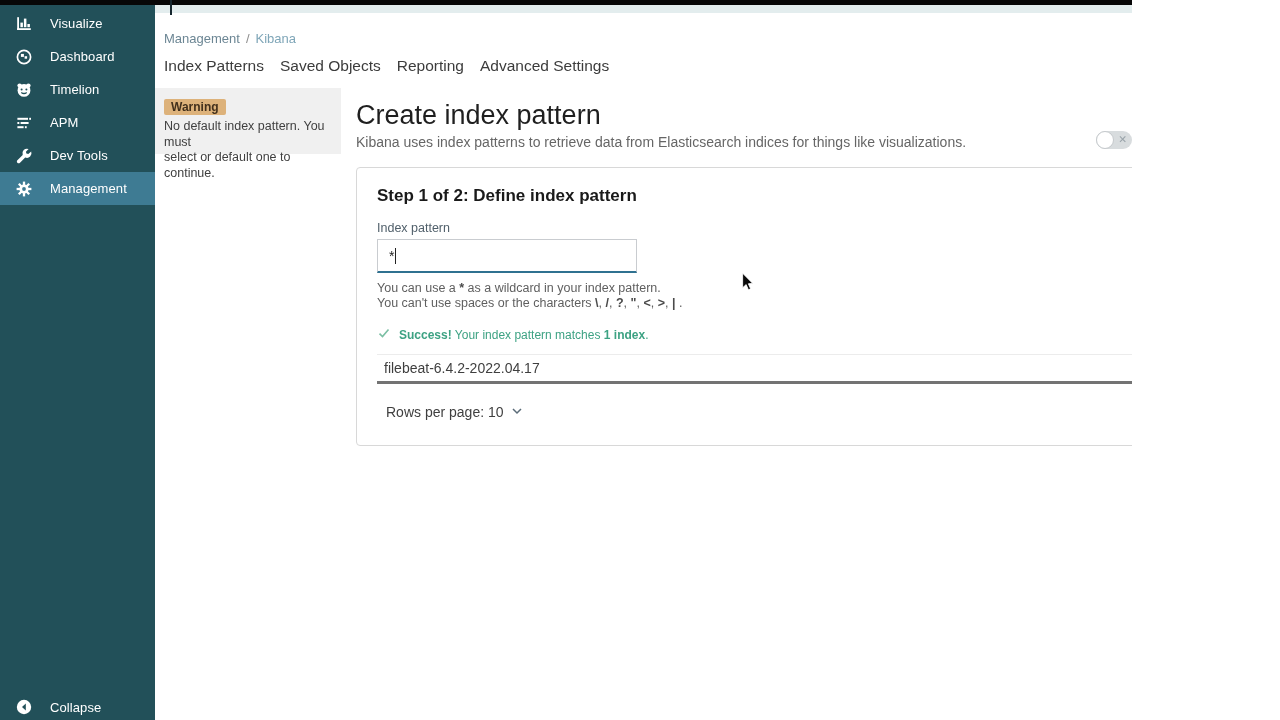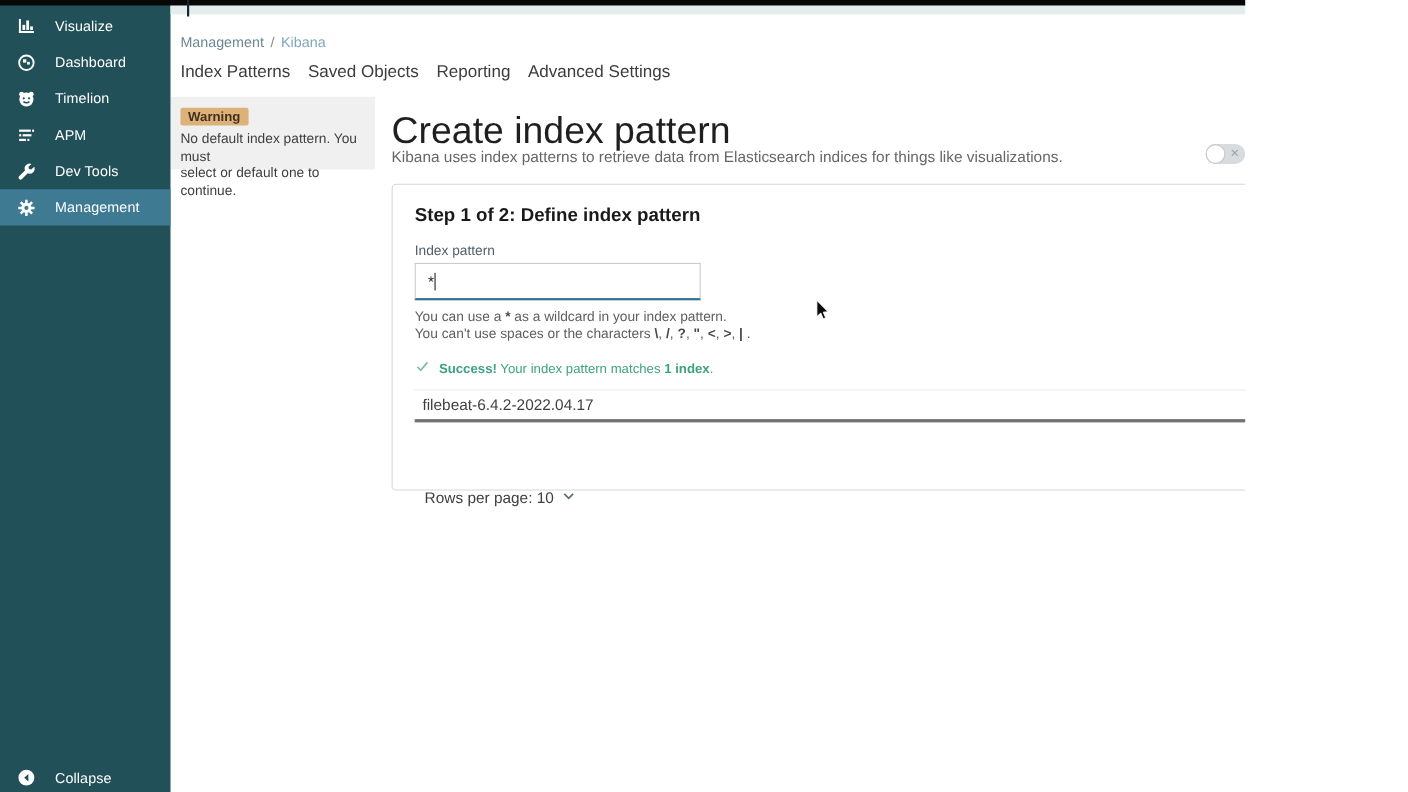--- a/index.html
+++ b/index.html
@@ -29,21 +29,21 @@
   .crumb-sep { color:#8d8d8d; margin:0 6px; }
   .tabs { position:absolute; left:164px; top:57px; display:flex; gap:16px; }
   .tab { font-size:15.5px; color:#3c3c3c; cursor:pointer; white-space:nowrap; }
 
   
   .warning-callout { position:absolute; left:155px; top:88px; width:186px; height:66px; background:#f0f0f0; padding:9px 9px 0 9px; }
   .warning-badge { display:inline-block; background:var(--warning-badge-bg,#ddb27a); color:#42301c; font-weight:bold; font-size:12px; padding:1px 7px; border-radius:2px; }
   .warning-text { margin-top:4px; font-size:12.5px; color:#404040; line-height:15.5px; }
 
   
-  .page-title { position:absolute; left:356px; top:100px; font-size:34px; font-weight:500; color:#1f1f1f; }
+  .page-title { position:absolute; left:356px; top:100px; font-size:27px; font-weight:500; color:#1f1f1f; }
   .page-subtitle { position:absolute; left:356px; top:134px; font-size:14px; color:#666; }
   .toggle-row { position:absolute; left:1096px; top:131px; display:flex; align-items:center; gap:9px; }
   .pill { width:36px; height:18px; border-radius:9px; background:#d8dcde; position:relative; cursor:pointer; flex:0 0 36px; }
   .knob { position:absolute; left:0; top:0; width:18px; height:18px; border-radius:50%; background:#fff; border:1px solid #c5c9cc; }
   .pill-x { position:absolute; right:5px; top:2px; font-size:10.5px; color:#9aa4aa; }
   .toggle-label { font-size:14.5px; color:#343741; white-space:nowrap; }
 
   
   .card { position:absolute; left:356px; top:167px; width:910px; height:279px; border:1px solid #d8d8d8; border-radius:4px; background:#fff; }
   .step-heading { position:absolute; left:20px; top:18px; font-size:17px; font-weight:700; color:#1a1a1a; }
@@ -52,21 +52,21 @@
   .caret { width:1px; height:16px; background:#222; margin-left:1px; }
   .help-line { position:absolute; left:20px; font-size:12.5px; color:#5f5f5f; }
   .help-line b { color:#4a4a4a; }
   .help-1 { top:113px; } .help-2 { top:128px; }
   .next-btn { position:absolute; left:793px; top:118px; width:97px; height:32px; background:#7dd3fc; border:1px solid #c9d3d9; border-radius:4px; color:#5a6b78; font-size:14px; font-family:"Liberation Sans",sans-serif; display:flex; align-items:center; justify-content:center; gap:23px; cursor:pointer; }
   .success-line { position:absolute; left:20px; top:158px; display:flex; align-items:center; gap:8px; font-size:12px; color:var(--success-green,#3da283); }
   .success-line b { font-weight:700; }
   .divider { position:absolute; left:20px; right:20px; top:186px; height:1px; background:#ececec; }
   .index-list { position:absolute; left:20px; right:20px; top:187px; }
   .index-row { height:29px; display:flex; align-items:center; padding-left:7px; font-size:14px; color:#3f3f3f; border-bottom:3px solid #737373; }
-  .rows-per-page { position:absolute; left:29px; top:236px; display:flex; align-items:center; gap:7px; font-size:14px; color:#3f3f3f; cursor:pointer;margin-top:40px; }
+  .rows-per-page { position:absolute; left:29px; top:236px; display:flex; align-items:center; gap:7px; font-size:14px; color:#3f3f3f; cursor:pointer; }
 
   .mouse-cursor { position:absolute; left:741px; top:272px; z-index:20; }
 </style>
 </head>
 <body>
 
 <div class="root">
 
   <div class="topbar"></div>
   <div class="top-strip"></div>

